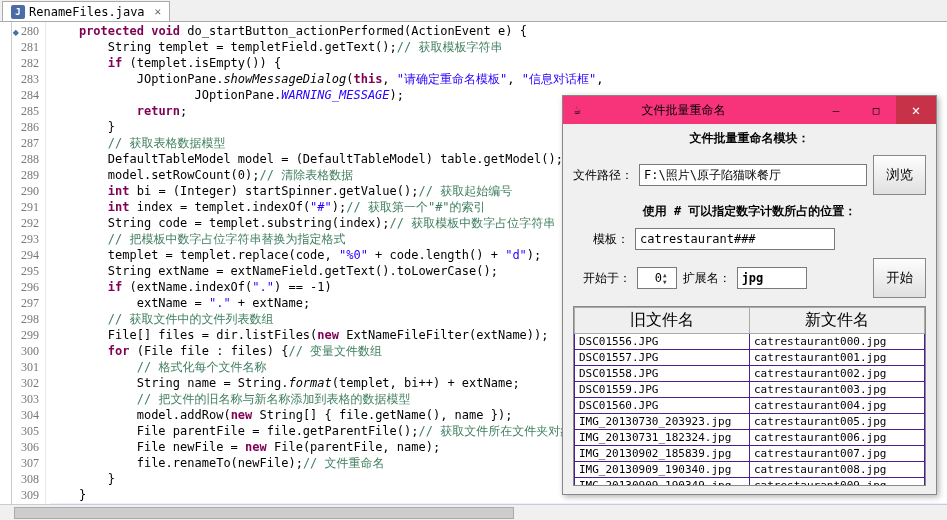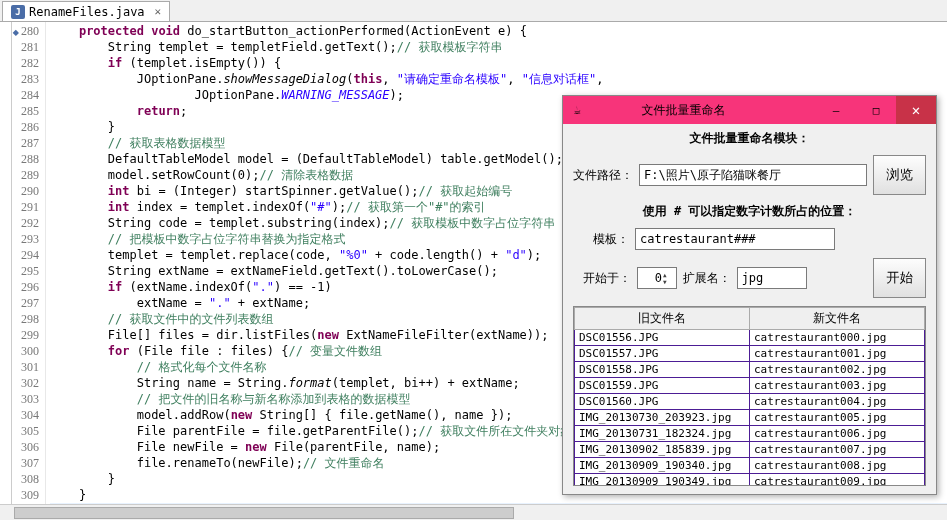--- a/index.html
+++ b/index.html
@@ -40,21 +40,21 @@
 .dlg-center { justify-content:center; font-weight:bold; }
 .dlg-label { white-space:nowrap; }
 .txt { border:1px solid #7a7a7a; background:#fff; height:22px; padding:2px 4px; font-family:inherit; font-size:12px; }
 .btn { border:1px solid #888; background:linear-gradient(#fdfdfd,#e0e0e0); height:40px; padding:0 12px; font-family:inherit; cursor:pointer; }
 .spin { display:flex; align-items:center; }
 .spin input { width:40px; text-align:right; padding-right:14px; }
 .spin .arrows { display:flex; flex-direction:column; margin-left:-14px; pointer-events:none; font-size:6px; line-height:7px; color:#444; }
 
 .grid { width:100%; border:1px solid #888; background:#fff; max-height:180px; overflow:auto; }
 table { width:100%; border-collapse:collapse; table-layout:fixed; }
-th { background:#efefef; border:1px solid #aaa; font-weight:normal; padding:2px; font-size:12px; }
+th { background:#efefef; border:1px solid #aaa; font-weight:normal; padding:2px; font-size:16px; }
 td { border:1px solid #4c1d95; padding:1px 4px; font-size:11px; overflow:hidden; white-space:nowrap; }
 
 
 .hscroll { position:absolute; left:0; bottom:0; width:947px; height:16px; background:#f0f0f0; border-top:1px solid #ccc; }
 .hscroll .thumb { position:absolute; left:14px; top:2px; width:500px; height:12px; background:#cdcdcd; border:1px solid #aaa; }
 </style>
 </head>
 <body>
 
 <div class="tabbar">
@@ -130,21 +130,21 @@
     <div class="dlg-row">
       <span class="dlg-label" style="margin-left:10px">开始于：</span>
       <span class="spin">
         <input class="txt" value="0" style="">
         <span class="arrows">
             <span>▲</span>
             <span>▼</span>
           </span>
       </span>
       <span class="dlg-label" style="margin-left:10px">扩展名：</span>
-      <input class="txt" style="width: 70px;" value="jpg">
+      <input class="txt" style="width: 70px; font-weight: bold;" value="jpg">
       <span style="flex:1"></span>
       <button class="btn">开始</button>
     </div>
     <div class="grid">
       <table>
         <thead>
             <tr>
           <th>旧文件名</th>
           <th>新文件名</th>
         </tr>

